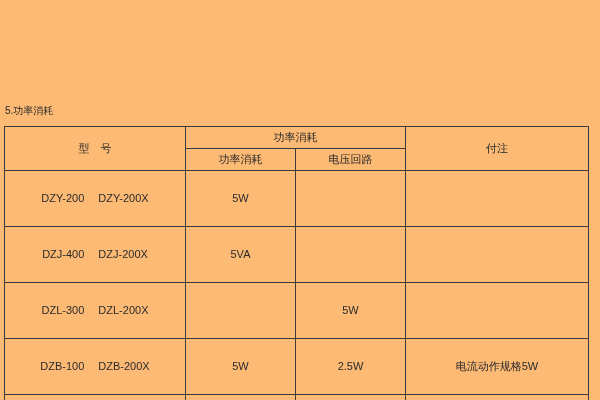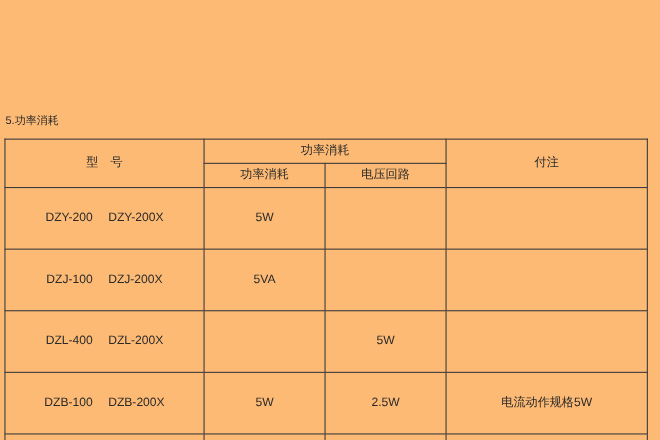--- a/index.html
+++ b/index.html
@@ -85,32 +85,32 @@
             <span>DZY-200X</span>
           </div>
         </td>
         <td>5W</td>
         <td></td>
         <td></td>
       </tr>
       <tr>
         <td>
           <div class="model-pair">
-            <span>DZJ-100</span>
+            <span>DZJ-400</span>
             <span>DZJ-200X</span>
           </div>
         </td>
         <td>5VA</td>
         <td></td>
         <td></td>
       </tr>
       <tr>
         <td>
           <div class="model-pair">
-            <span>DZL-400</span>
+            <span>DZL-300</span>
             <span>DZL-200X</span>
           </div>
         </td>
         <td></td>
         <td>5W</td>
         <td></td>
       </tr>
       <tr>
         <td>
           <div class="model-pair">

